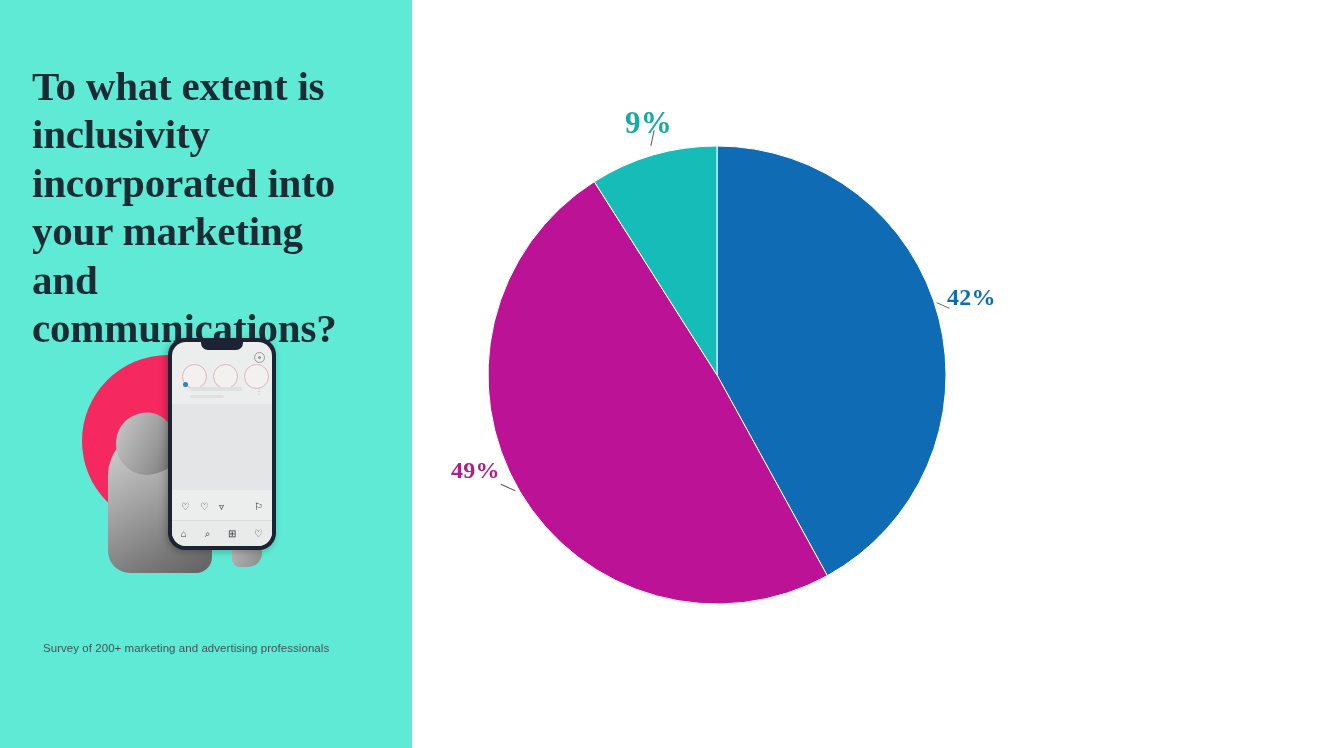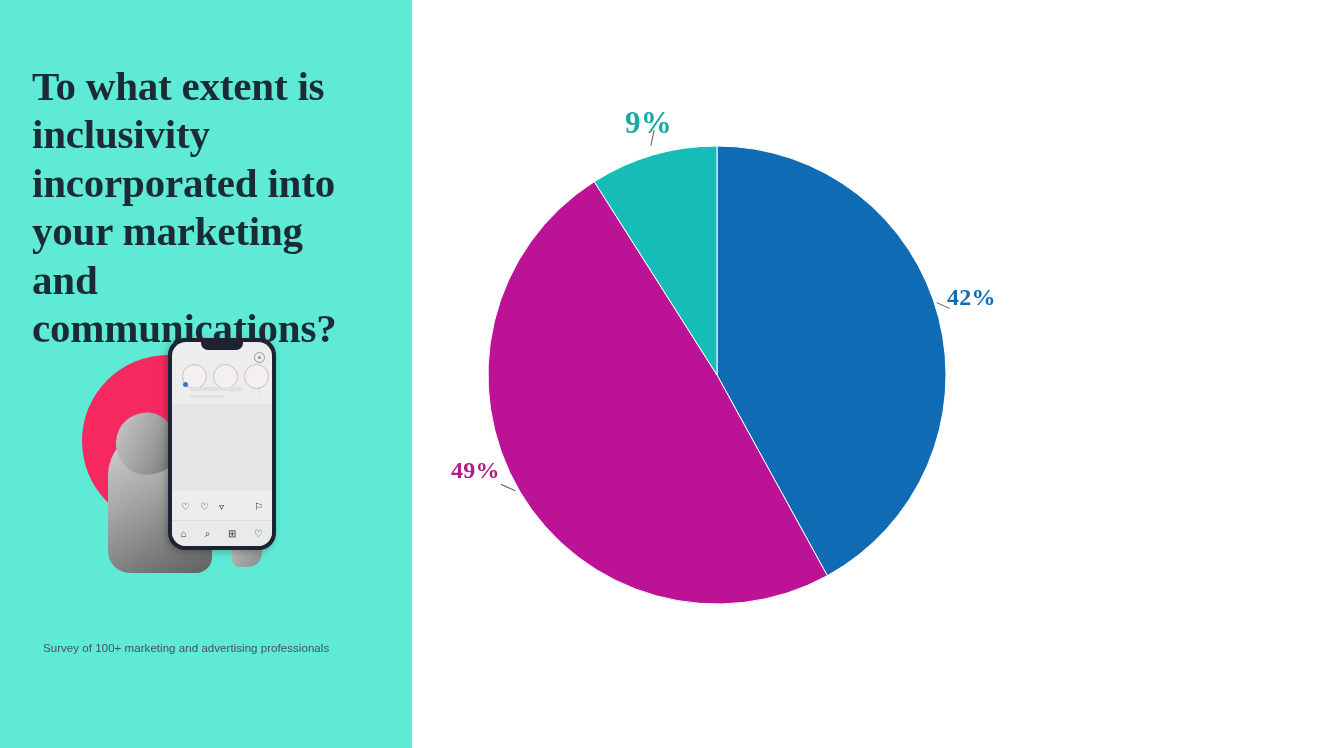--- a/index.html
+++ b/index.html
@@ -328,21 +328,21 @@
             <span>⌂</span>
             <span>⌕</span>
             <span>⊞</span>
             <span>♡</span>
           </div>
         </div>
       </div>
     </div>
 
     <div class="attribution">
-      <div>Survey of 100+ marketing and advertising professionals</div>
+      <div>Survey of 200+ marketing and advertising professionals</div>
     </div>
   </div>
 
   <div class="right-panel">
 
     <div class="chart-area">
       <div class="pie-wrap">
         <svg class="pie-svg" viewBox="0 0 460 460">
           <g id="pie-slices">
               <path d="M 230 230 L 230 1 A 229 229 0 0 1 340.32159136929283 430.6742297300448 Z" fill="#0f6cb4" stroke="#ffffff" stroke-width="1"></path>

